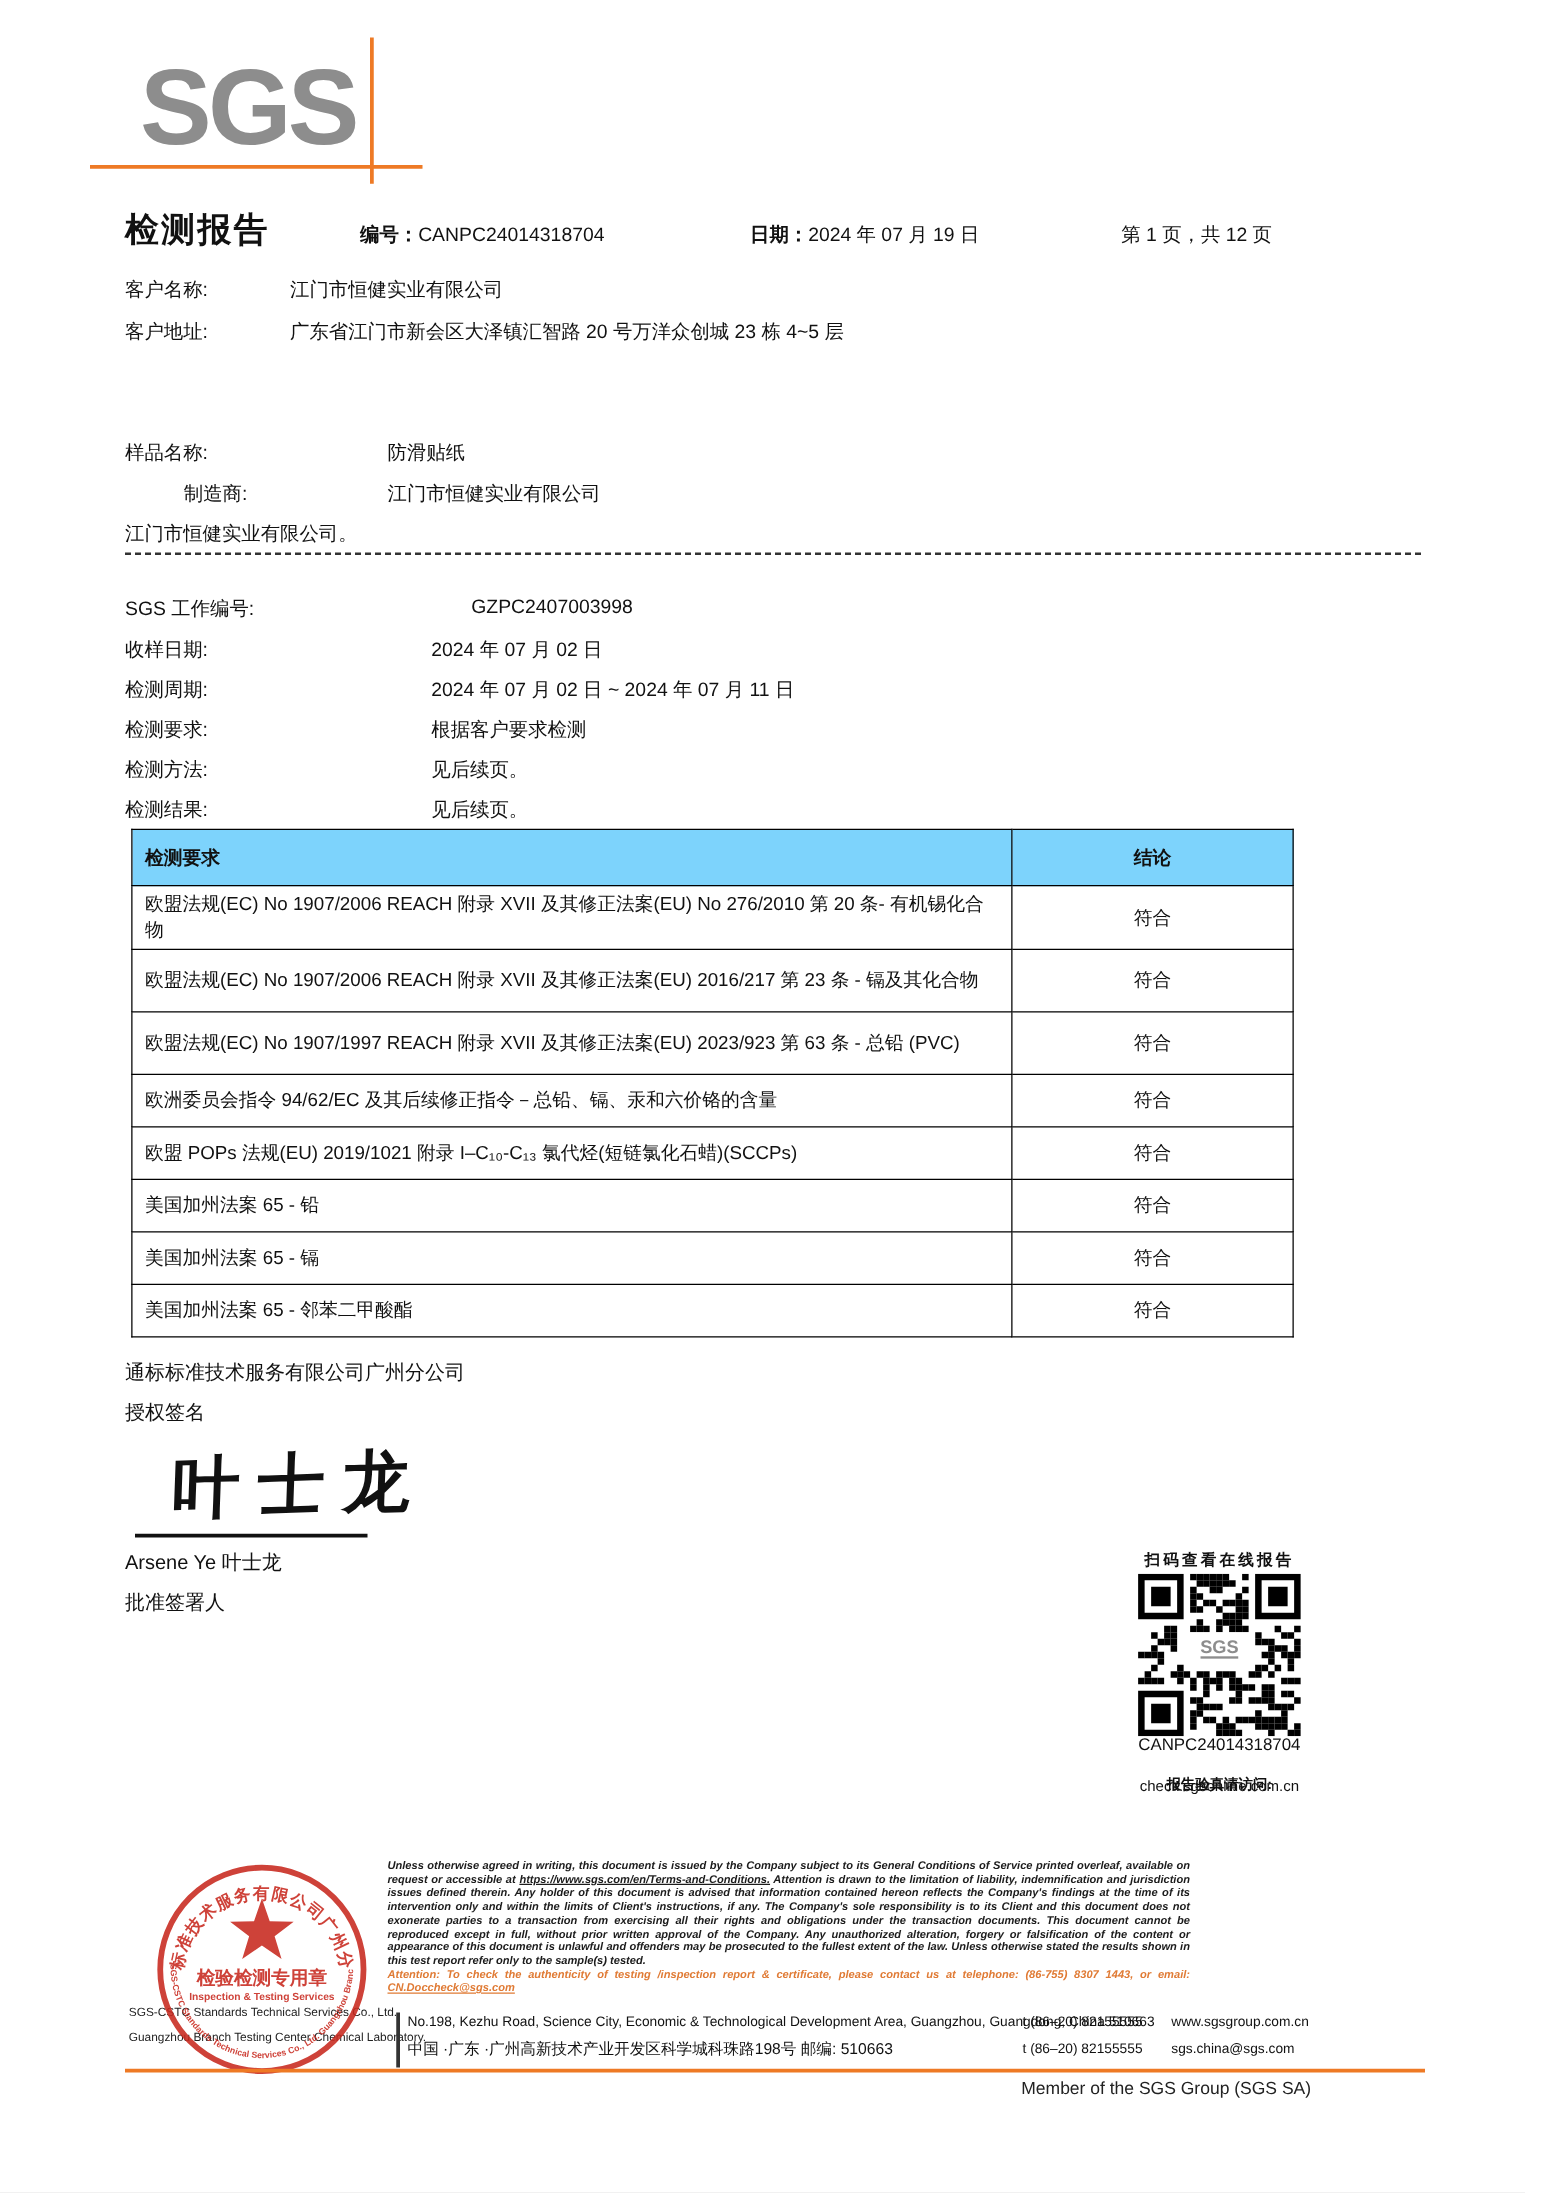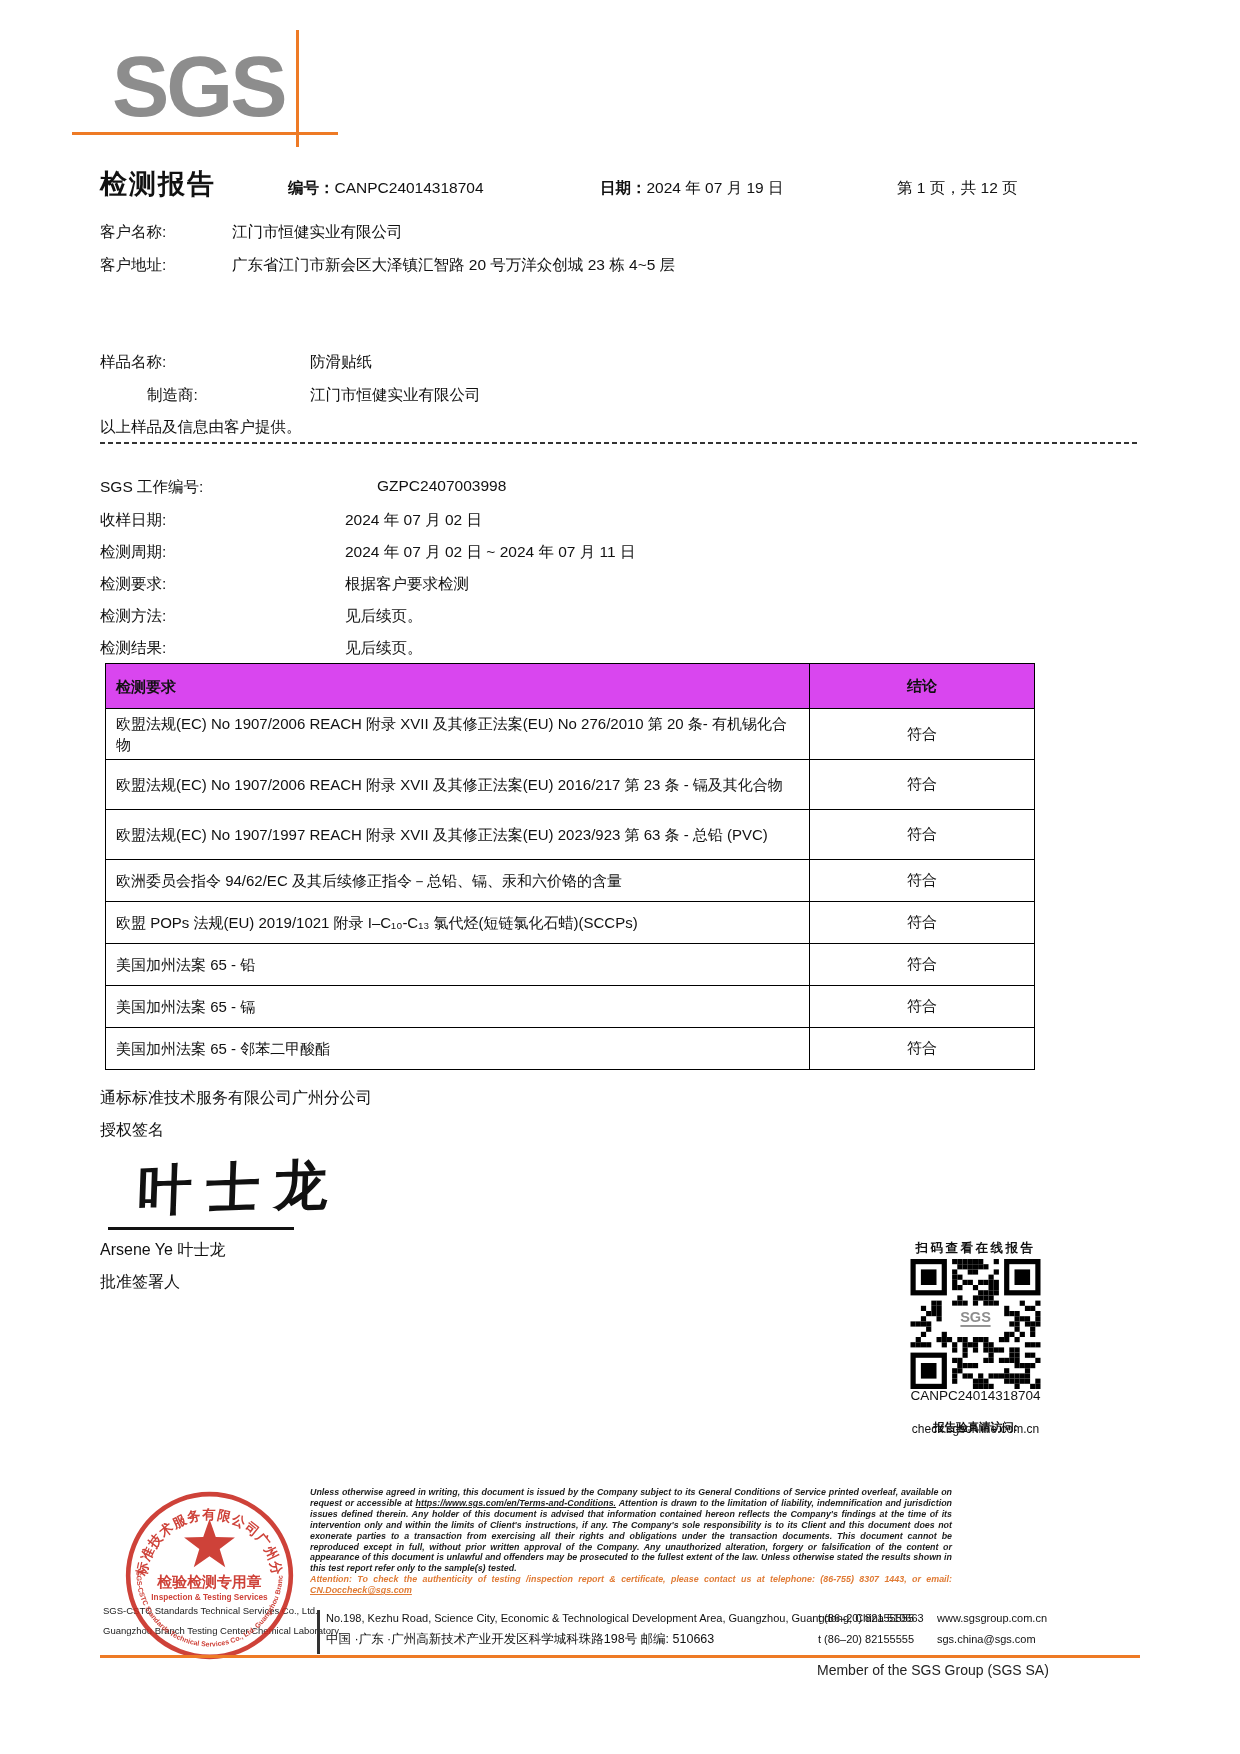--- a/index.html
+++ b/index.html
@@ -19,21 +19,21 @@
   .hdr b{font-weight:bold;}
   .lbl{font-size:15.5px;}
   .val{font-size:15.5px;}
   
   .dashline{left:100px;top:442px;width:1040px;height:2px;
     background:repeating-linear-gradient(90deg,#333 0 5px,transparent 5px 8px);}
   
   table.req{position:absolute;left:105px;top:663px;width:905px;border-collapse:collapse;
     font-size:15px;table-layout:fixed;}
   table.req th,table.req td{border:1.5px solid #000;vertical-align:middle;}
-  table.req th{background:#d946ef;font-weight:bold;height:36px;}
+  table.req th{background:#7dd3fc;font-weight:bold;height:36px;}
   th.c1,td.c1{width:683px;text-align:left;padding:4px 10px;line-height:21px;}
   th.c2,td.c2{width:222px;text-align:center;}
   tr.r2{height:50px;}
   tr.r1{height:42px;}
   
   .handsign{left:138px;top:1152px;font-size:54px;font-weight:bold;letter-spacing:14px;
     transform:rotate(-2deg) skewX(-4deg);font-family:"DejaVu Serif",serif;}
   .signline{left:108px;top:1227px;width:186px;height:3px;background:#111;}
   
   .qr-caption{left:898px;top:1240px;width:155px;text-align:center;font-size:12.5px;
@@ -73,21 +73,21 @@
 
   <div class="abs lbl" style="left:100px;top:222px;">客户名称:</div>
   <div class="abs val" style="left:232px;top:222px;">江门市恒健实业有限公司</div>
   <div class="abs lbl" style="left:100px;top:255px;">客户地址:</div>
   <div class="abs val" style="left:232px;top:255px;">广东省江门市新会区大泽镇汇智路 20 号万洋众创城 23 栋 4~5 层</div>
 
   <div class="abs lbl" style="left:100px;top:352px;">样品名称:</div>
   <div class="abs val" style="left:310px;top:352px;">防滑贴纸</div>
   <div class="abs lbl" style="left:100px;top:385px;margin-left:47px;">制造商:</div>
   <div class="abs val" style="left:310px;top:385px;">江门市恒健实业有限公司</div>
-  <div class="abs lbl" style="left:100px;top:417px;">以上样品及信息由客户提供。</div>
+  <div class="abs lbl" style="left:100px;top:417px;">江门市恒健实业有限公司。</div>
 
   <div class="abs dashline"></div>
 
   <div class="abs lbl" style="left:100px;top:477px;">SGS 工作编号:</div>
   <div class="abs val" style="left:345px;top:477px;margin-left:32px;">GZPC2407003998</div>
   <div class="abs lbl" style="left:100px;top:510px;">收样日期:</div>
   <div class="abs val" style="left:345px;top:510px;">2024 年 07 月 02 日</div>
   <div class="abs lbl" style="left:100px;top:542px;">检测周期:</div>
   <div class="abs val" style="left:345px;top:542px;">2024 年 07 月 02 日 ~ 2024 年 07 月 11 日</div>
   <div class="abs lbl" style="left:100px;top:574px;">检测要求:</div>

